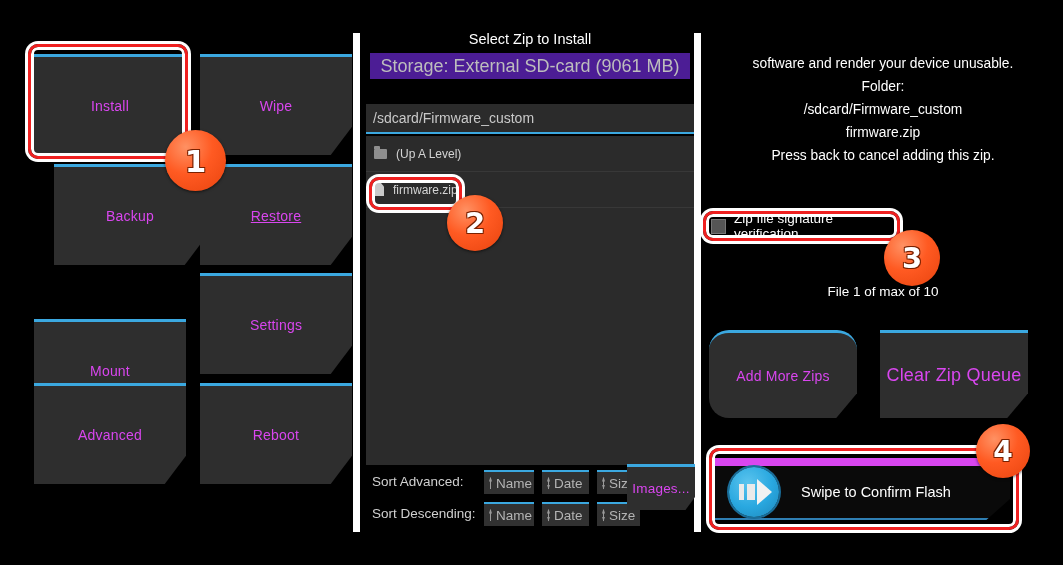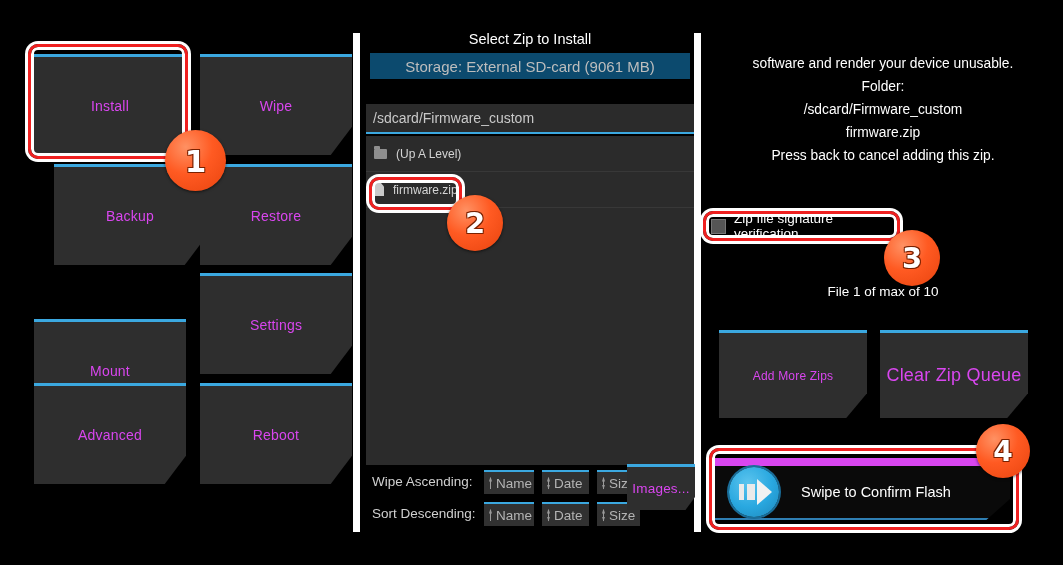--- a/index.html
+++ b/index.html
@@ -43,21 +43,21 @@
   }
 
   
   #mid-panel { position: absolute; left: 362px; top: 0; width: 336px; height: 565px; }
   #mid-title {
     position: absolute; left: 0; top: 31px; width: 336px;
     text-align: center; color: #ffffff; font-size: 14.5px;
   }
   #storage-btn {
     position: absolute; left: 8px; top: 53px; width: 320px; height: 26px;
-    background: #0c4a6e; color: #bdbdbd; font-size: 15px;
+    background: #4c1d95; color: #bdbdbd; font-size: 18px;
     display: flex; align-items: center; justify-content: center;
   }
   #path-bar {
     position: absolute; left: 4px; top: 104px; width: 328px; height: 30px;
     background: #2b2b2b; color: #c9c9c9; font-size: 14px;
     display: flex; align-items: center; padding-left: 7px;
     border-bottom: 2px solid #3ba8e0;
   }
   #file-list {
     position: absolute; left: 4px; top: 136px; width: 328px; height: 329px;
@@ -122,21 +122,21 @@
     display: flex; align-items: center; color: #ffffff; font-size: 13.5px;
   }
   .checkbox {
     width: 15px; height: 15px; background: #555555; border: 1px solid #767676;
     margin-right: 8px; flex: 0 0 auto;
   }
   #file-count {
     position: absolute; left: 0; top: 284px; width: 360px;
     text-align: center; color: #ffffff; font-size: 13.5px;
   }
-  #add-zips-btn  { left: 16px;  top: 330px; width: 148px; height: 88px; font-size: 12px; }
+  #add-zips-btn  { left: 6px;  top: 330px; width: 148px; height: 88px; font-size: 14px; border-radius: 20px; }
   #clear-zips-btn{ left: 177px; top: 330px; width: 148px; height: 88px; font-size: 18px; }
 
   #swipe-bar {
     position: absolute; left: 12px; top: 458px; width: 295px; height: 62px;
     background: #0a0a0a;
     border-top: 8px solid #d946ef; border-bottom: 2px solid #2f7fb3;
     clip-path: polygon(0 0, 100% 0, 100% 66%, 92% 100%, 0 100%);
     display: flex; align-items: center;
   }
   #swipe-icon {
@@ -184,21 +184,21 @@
   <div id="left-panel">
     <div class="twrp-btn menu-btn" style="left:34px;  top:54px;">
         <span class="lbl">Install</span>
       </div>
     <div class="twrp-btn menu-btn" style="left:200px; top:54px;">
         <span class="lbl">Wipe</span>
       </div>
     <div class="twrp-btn menu-btn" style="left:34px;  top:164px;margin-left:20px;">
         <span class="lbl">Backup</span>
       </div>
-    <div class="twrp-btn menu-btn" style="left:200px; top:164px;">
+    <div class="twrp-btn menu-btn" style="left:200px; top:164px;text-decoration:underline;">
         <span class="lbl">Restore</span>
       </div>
     <div class="twrp-btn menu-btn" style="left:34px;  top:273px;margin-top:46px;">
         <span class="lbl">Mount</span>
       </div>
     <div class="twrp-btn menu-btn" style="left:200px; top:273px;">
         <span class="lbl">Settings</span>
       </div>
     <div class="twrp-btn menu-btn" style="left:34px;  top:383px;">
         <span class="lbl">Advanced</span>
@@ -227,21 +227,21 @@
         <span class="folder-ico"></span>
         <span>(Up A Level)</span>
       </div>
       <div class="file-row">
         <span class="file-ico"></span>
         <span>firmware.zip</span>
       </div>
     </div>
 
     <div id="sort-area">
-      <div class="sort-label" style="top:6px;">Wipe Ascending:</div>
+      <div class="sort-label" style="top:6px;">Sort Advanced:</div>
       <div class="sort-label" style="top:38px;">Sort Descending:</div>
 
       <div class="sortbtn" style="left:118px; top:2px;  width:50px;">
           <span class="arrows up-only">
             <span class="stem"></span>
           </span>
           <span>Name</span>
         </div>
       <div class="sortbtn" style="left:176px; top:2px;  width:47px;">
           <span class="arrows">

